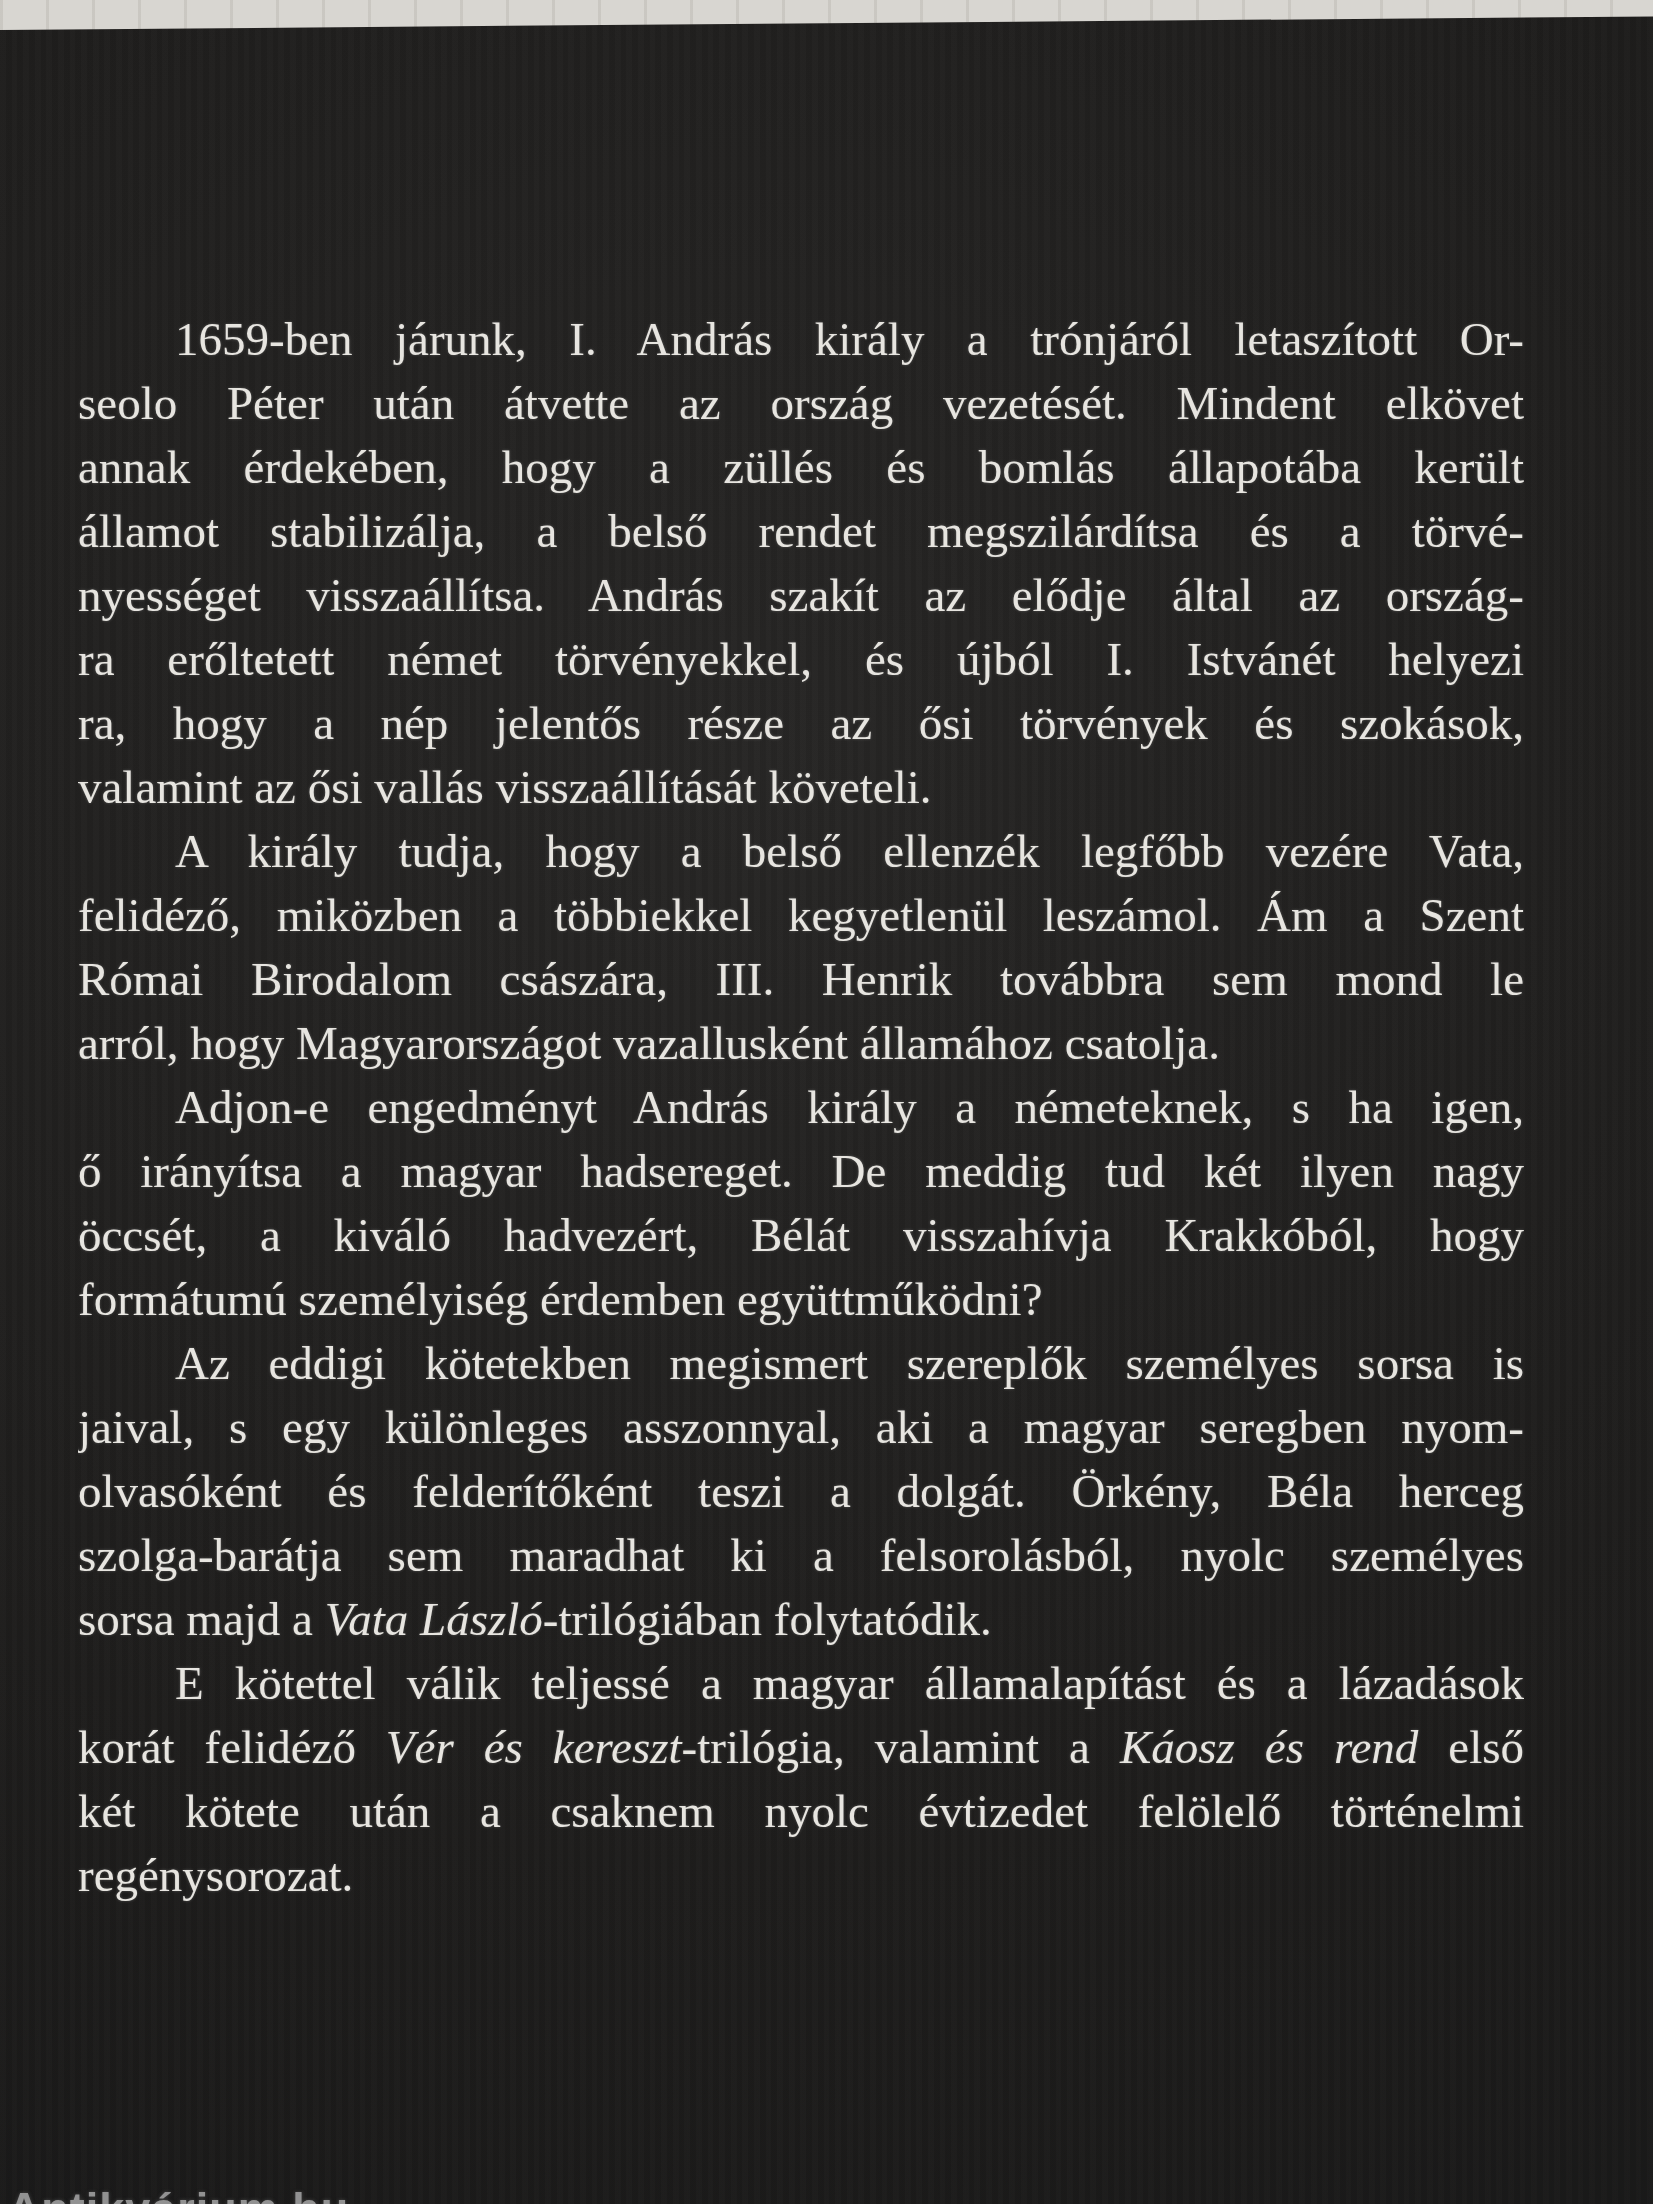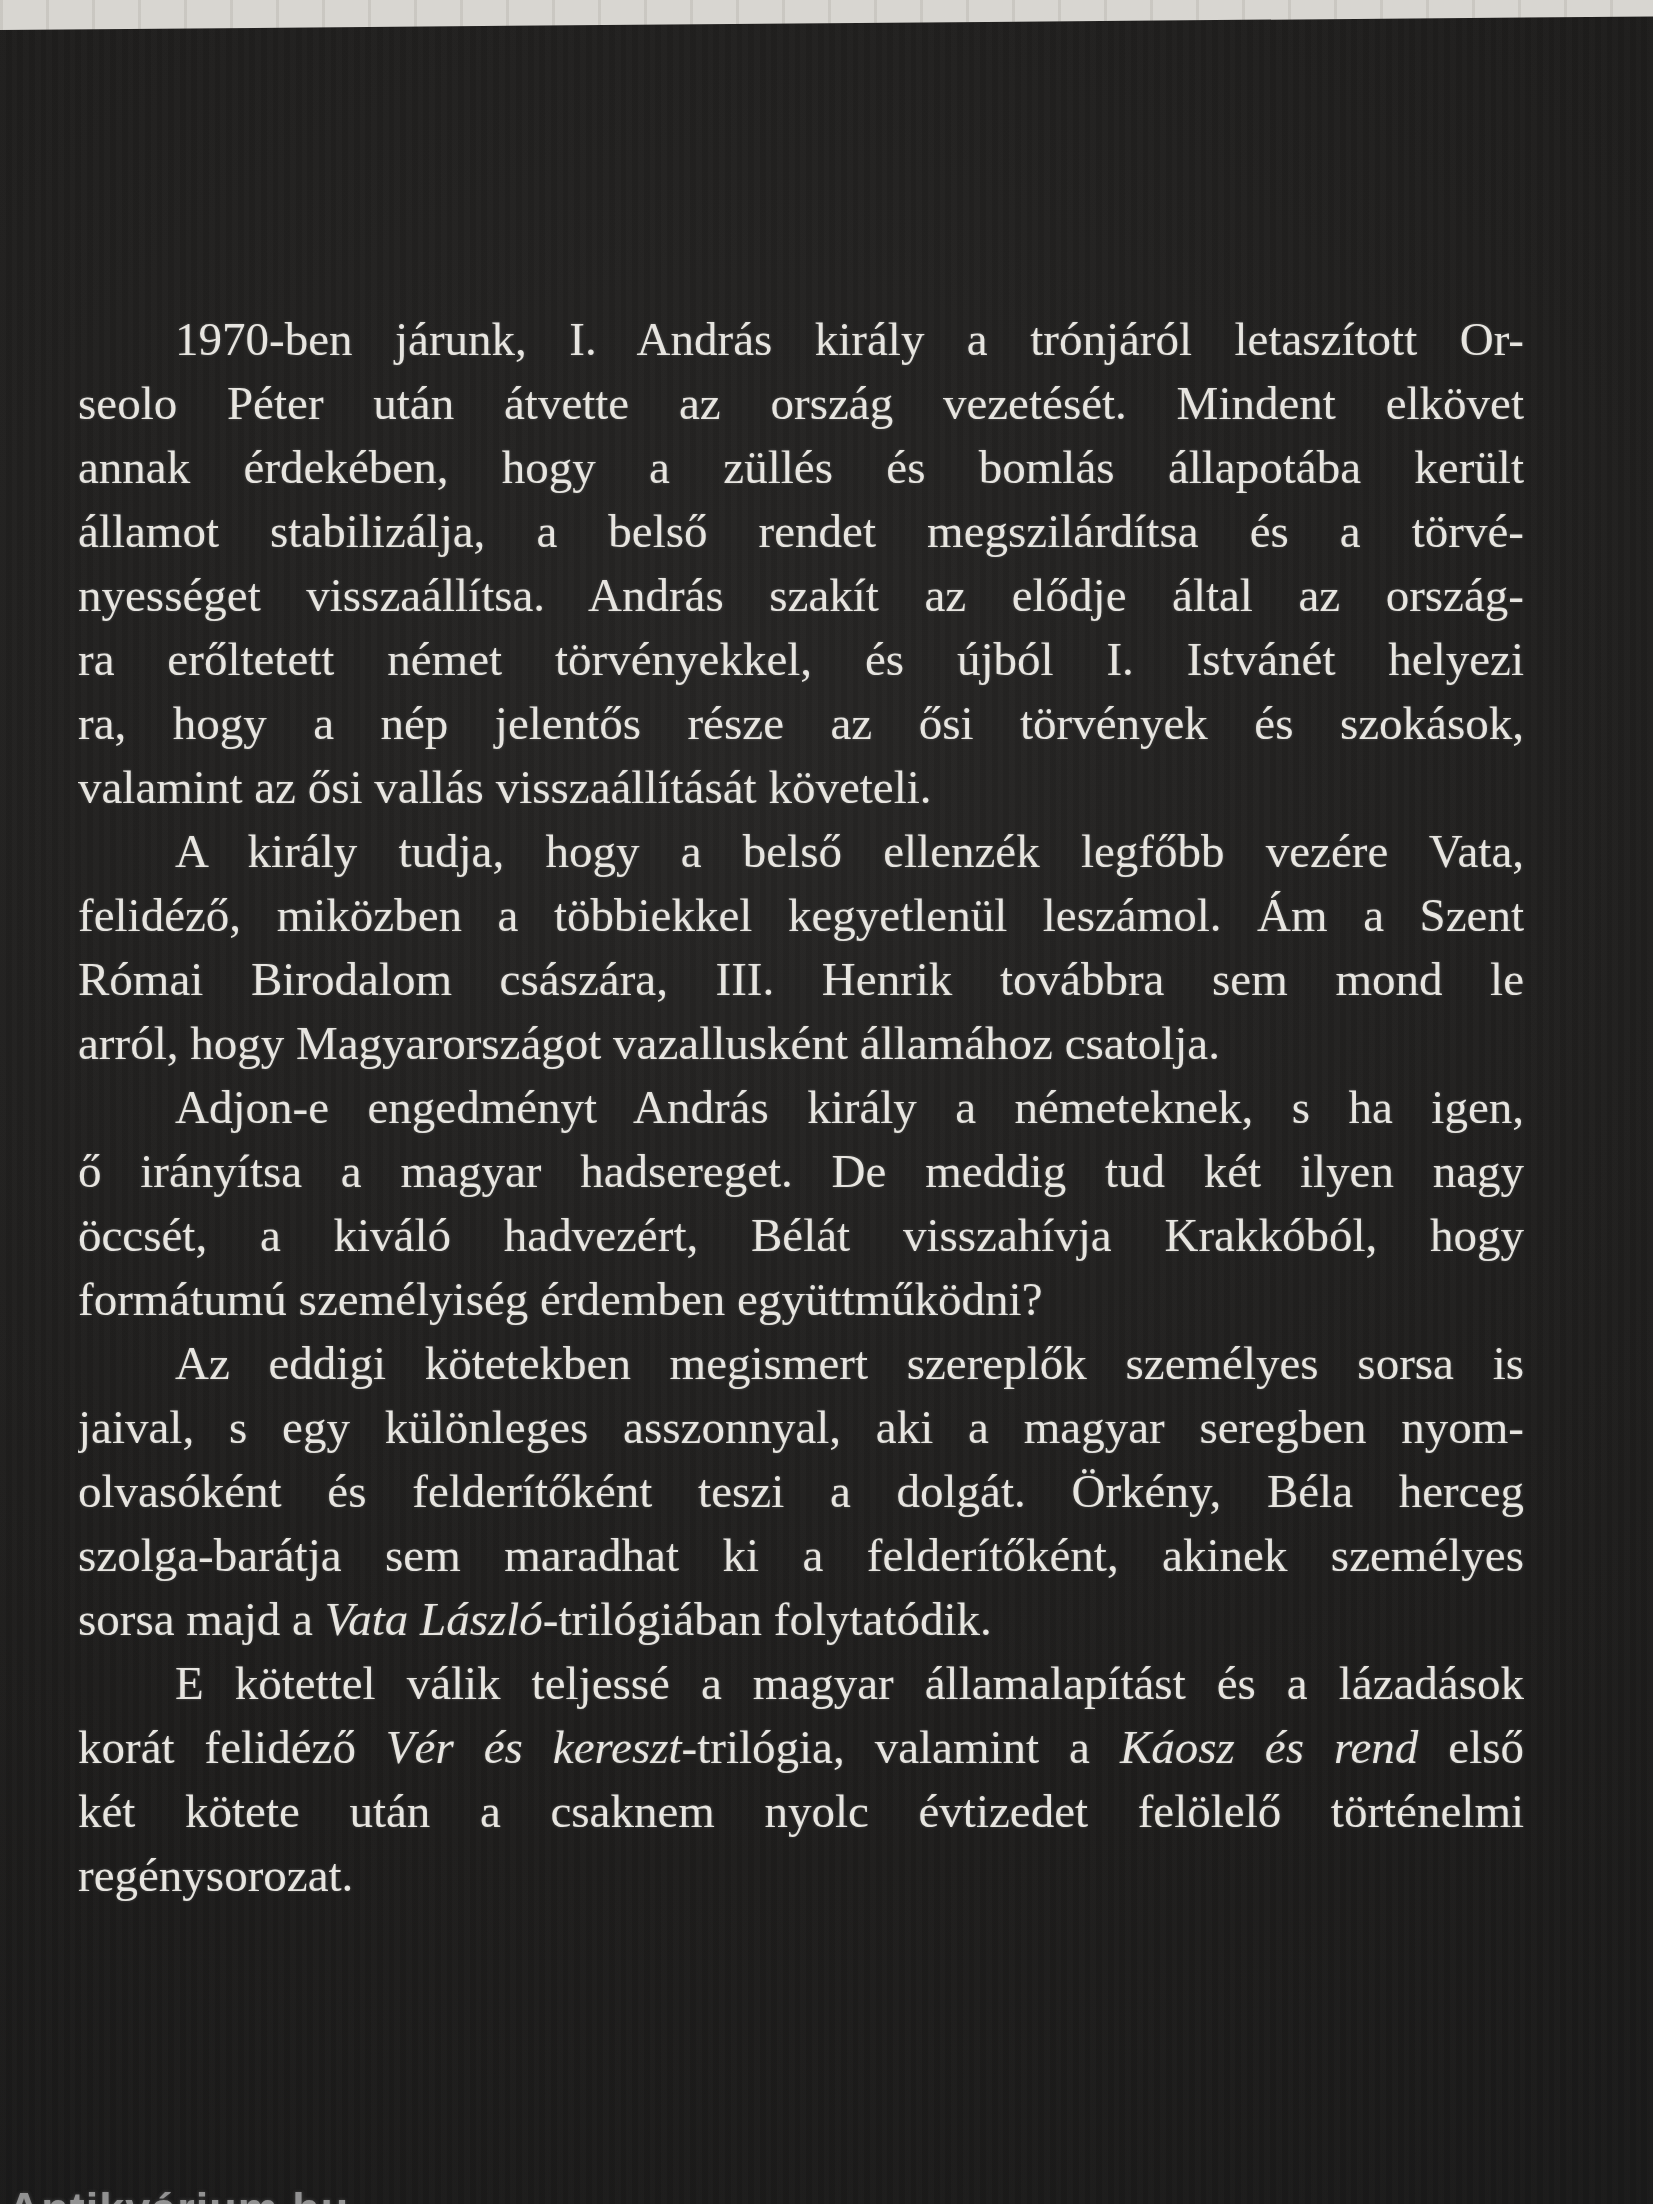--- a/index.html
+++ b/index.html
@@ -38,21 +38,21 @@
     text-shadow:0 0 3.9px rgba(120,120,120,.5);
   }
 </style>
 </head>
 <body>
 
 <div class="cover"></div>
 
 <div class="blurb">
     <div class="para">
-      <div class="line first"><span>1970-ben járunk, I. András király a trónjáról letaszított Or-</span></div>
+      <div class="line first"><span>1659-ben járunk, I. András király a trónjáról letaszított Or-</span></div>
       <div class="line"><span>seolo Péter után átvette az ország vezetését. Mindent elkövet</span></div>
       <div class="line"><span>annak érdekében, hogy a züllés és bomlás állapotába került</span></div>
       <div class="line"><span>államot stabilizálja, a belső rendet megszilárdítsa és a törvé-</span></div>
       <div class="line"><span>nyességet visszaállítsa. András szakít az elődje által az ország-</span></div>
       <div class="line"><span>ra erőltetett német törvényekkel, és újból I. Istvánét helyezi</span></div>
       <div class="line"><span>ra, hogy a nép jelentős része az ősi törvények és szokások,</span></div>
       <div class="line last"><span>valamint az ősi vallás visszaállítását követeli.</span></div>
     </div>
     <div class="para">
       <div class="line first"><span>A király tudja, hogy a belső ellenzék legfőbb vezére Vata,</span></div>
@@ -63,21 +63,21 @@
     <div class="para">
       <div class="line first"><span>Adjon-e engedményt András király a németeknek, s ha igen,</span></div>
       <div class="line"><span>ő irányítsa a magyar hadsereget. De meddig tud két ilyen nagy</span></div>
       <div class="line"><span>öccsét, a kiváló hadvezért, Bélát visszahívja Krakkóból, hogy</span></div>
       <div class="line last"><span>formátumú személyiség érdemben együttműködni?</span></div>
     </div>
     <div class="para">
       <div class="line first"><span>Az eddigi kötetekben megismert szereplők személyes sorsa is</span></div>
       <div class="line"><span>jaival, s egy különleges asszonnyal, aki a magyar seregben nyom-</span></div>
       <div class="line"><span>olvasóként és felderítőként teszi a dolgát. Örkény, Béla herceg</span></div>
-      <div class="line"><span>szolga-barátja sem maradhat ki a felderítőként, akinek személyes</span></div>
+      <div class="line"><span>szolga-barátja sem maradhat ki a felsorolásból, nyolc személyes</span></div>
       <div class="line last"><span>sorsa majd a </span><em>Vata László</em><span>-trilógiában folytatódik.</span></div>
     </div>
     <div class="para">
       <div class="line first"><span>E kötettel válik teljessé a magyar államalapítást és a lázadások</span></div>
       <div class="line"><span>korát felidéző </span><em>Vér és kereszt</em><span>-trilógia, valamint a </span><em>Káosz és rend</em><span> első</span></div>
       <div class="line"><span>két kötete után a csaknem nyolc évtizedet felölelő történelmi</span></div>
       <div class="line last"><span>regénysorozat.</span></div>
     </div>
   </div>
 

